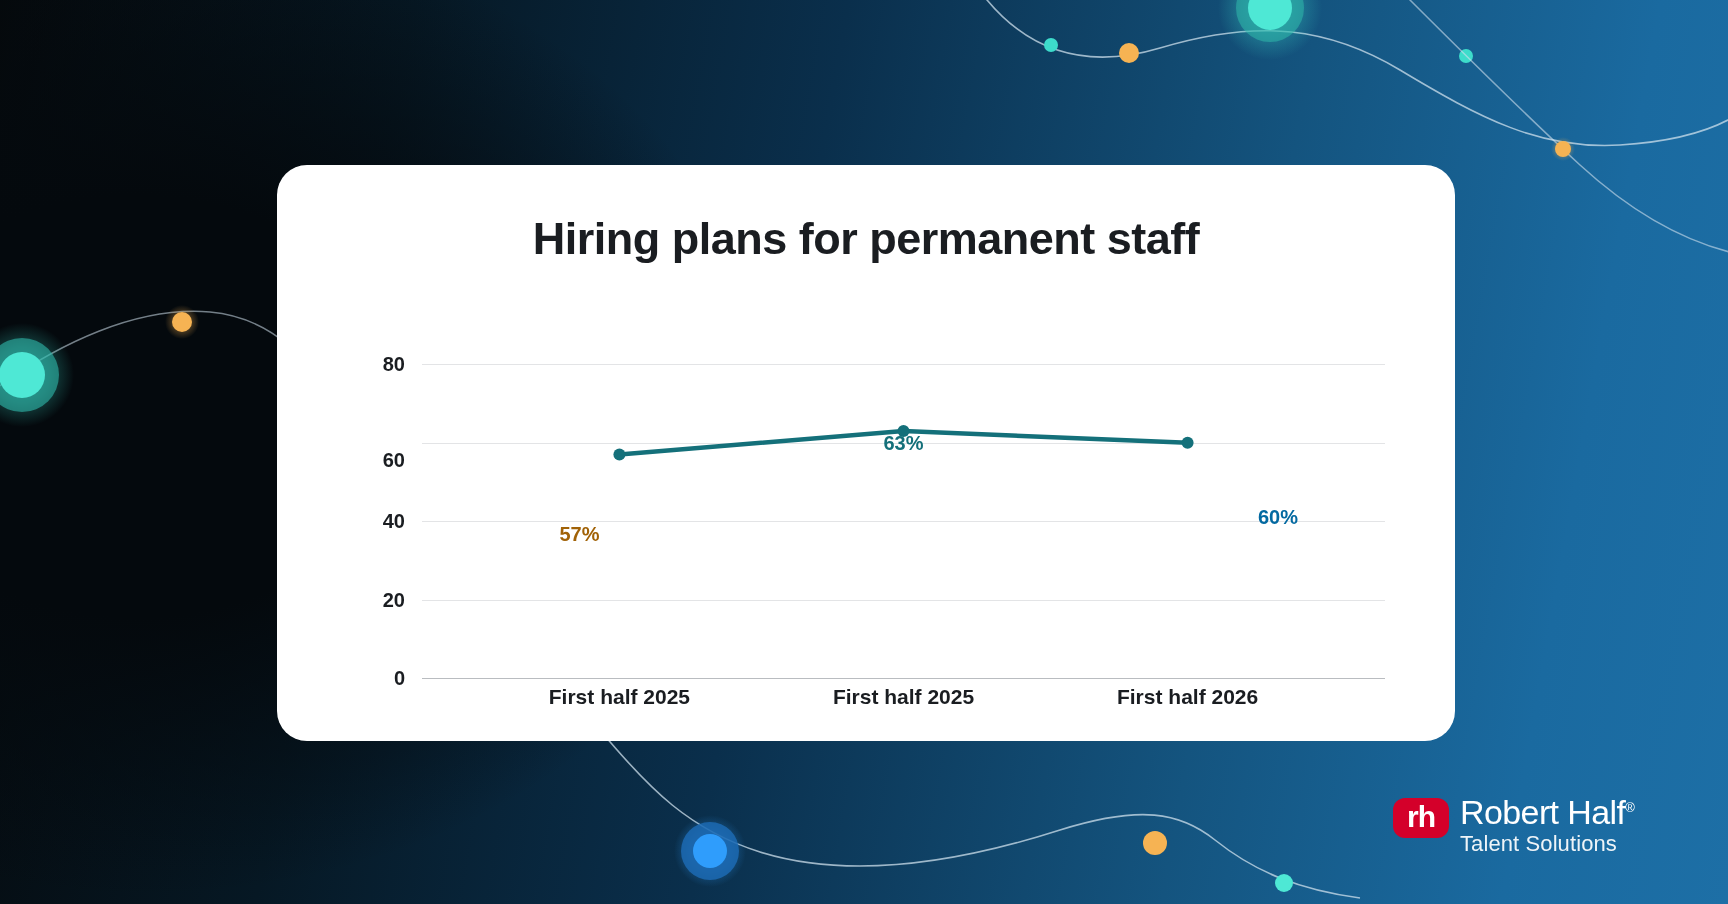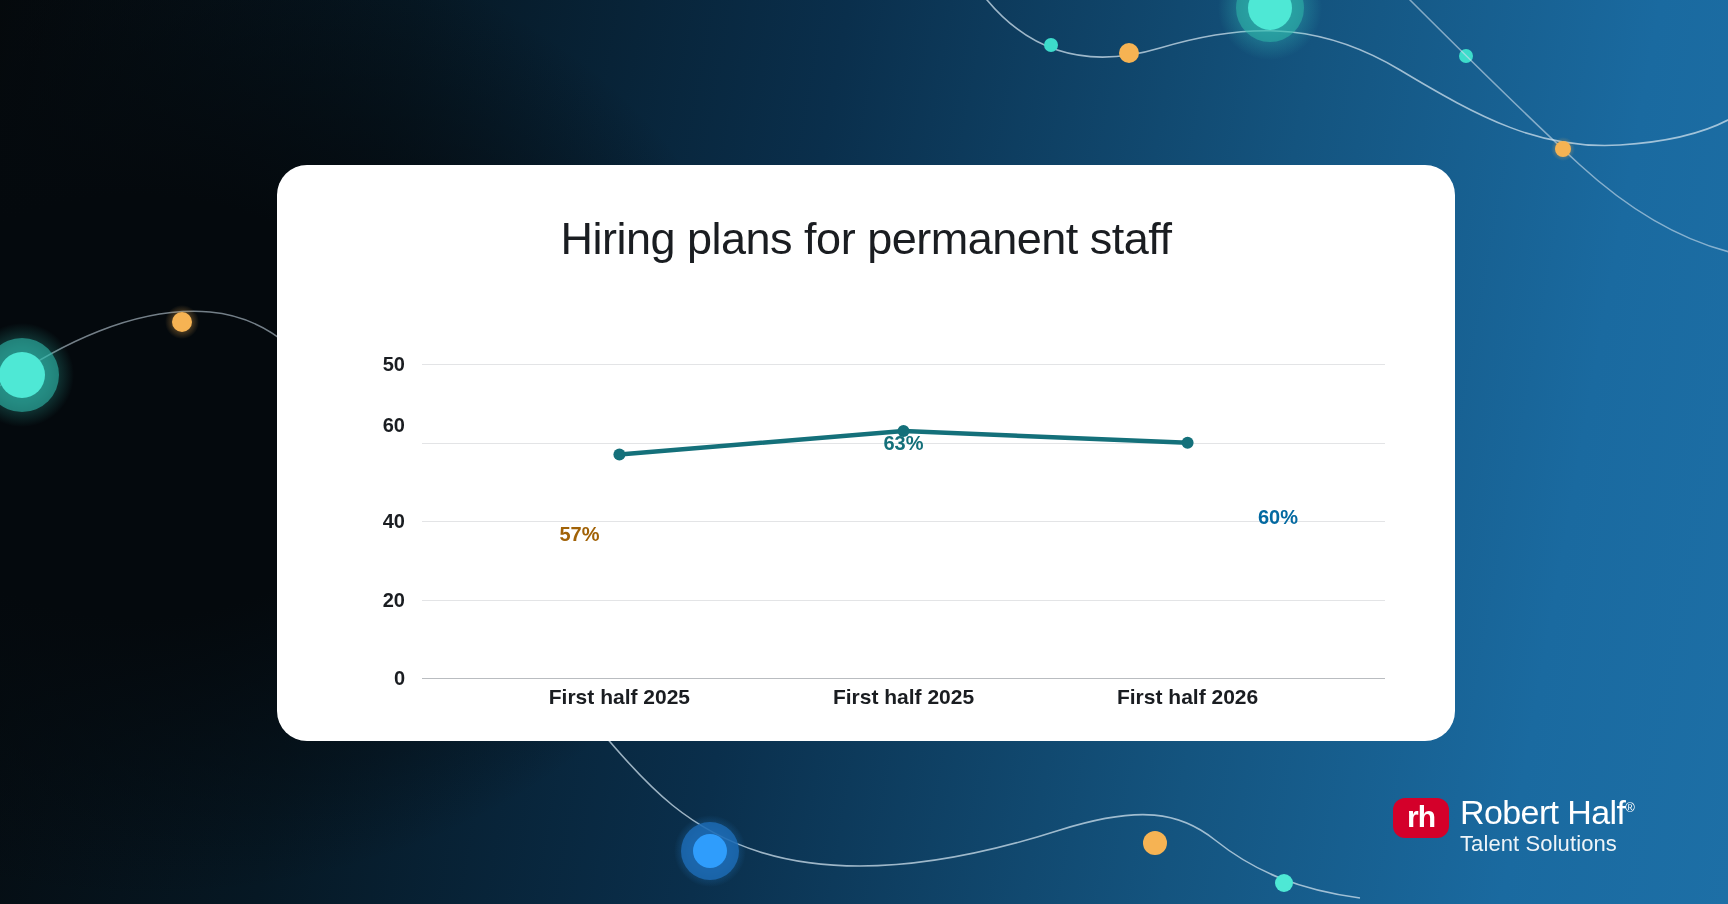--- a/index.html
+++ b/index.html
@@ -27,21 +27,21 @@
     width:1178px; height:576px;
     background:#ffffff;
     border-radius:30px;
   }
 
   #chart-title {
     position:absolute;
     left:0; right:0; top:48px;
     text-align:center;
     font-size:45px;
-    font-weight:normal;
+    font-weight:bold;
     color:#1a1d21;
     letter-spacing:-0.5px;
   }
 
   
   #plot {
     position:absolute;
     left:70px; top:168px;
     width:1038px; height:345px;
   }
@@ -198,23 +198,23 @@
     <div id="plot">
 
       <div id="grid">
           <div class="gridline baseline" style="top: 345px;"></div>
           <div class="ytick" style="top: 345px;">0</div>
           <div class="gridline" style="top: 266.591px;"></div>
           <div class="ytick" style="top: 266.591px;">20</div>
           <div class="gridline" style="top: 188.182px;"></div>
           <div class="ytick" style="top: 188.182px;">40</div>
           <div class="gridline" style="top: 109.773px;"></div>
-          <div class="ytick" style="top: 92px;">60</div>
+          <div class="ytick" style="top: 127px;">60</div>
           <div class="gridline" style="top: 31.3636px;"></div>
-          <div class="ytick" style="top: 31.3636px;">50</div>
+          <div class="ytick" style="top: 31.3636px;">80</div>
         </div>
 
       <svg id="series-svg" viewBox="0 0 963 345" preserveAspectRatio="none">
         <polyline id="series-line" fill="none" stroke="#14707a" stroke-width="4.5" stroke-linejoin="round" stroke-linecap="round" points="197.4,121.5 481.5,98.0 765.6,109.8"></polyline>
         <g id="series-markers">
             <circle cx="197.415" cy="121.5340909090909" r="6" fill="#14707a"></circle>
             <circle cx="481.5" cy="98.01136363636363" r="6" fill="#14707a"></circle>
             <circle cx="765.5849999999999" cy="109.77272727272728" r="6" fill="#14707a"></circle>
           </g>
       </svg>

